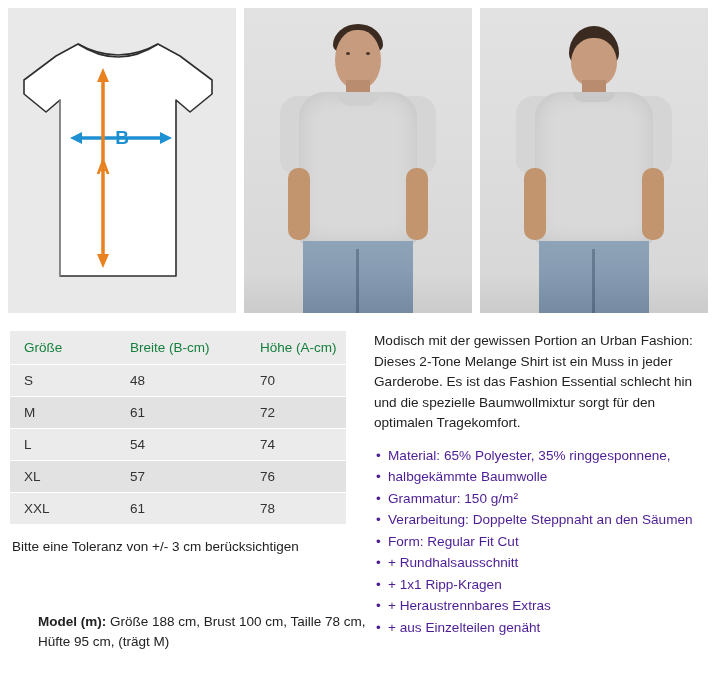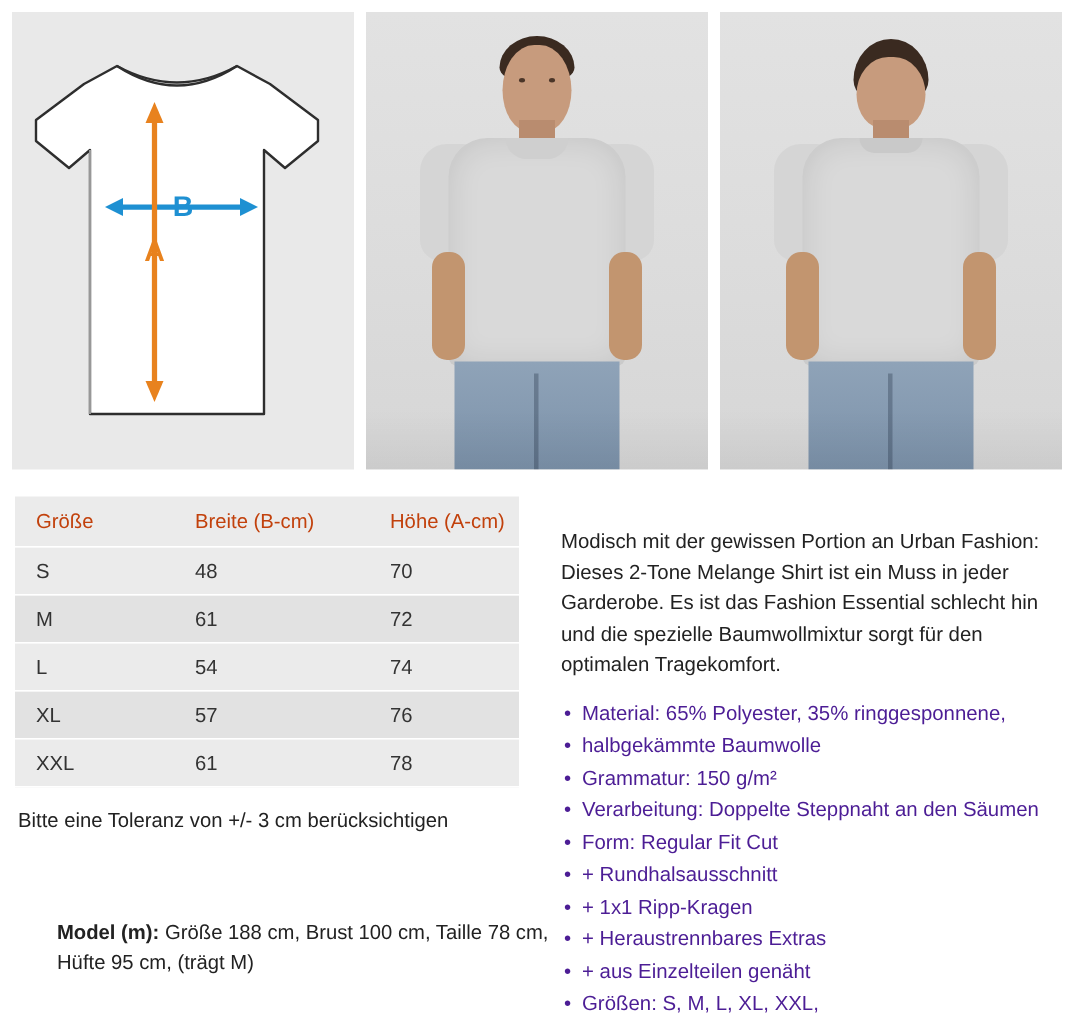--- a/index.html
+++ b/index.html
@@ -131,32 +131,31 @@
   .lower {
     display: flex;
     padding: 18px 10px 0 10px;
     box-sizing: border-box;
   }
   .left-col { width: 352px; }
   .right-col {
     width: 348px;
     padding-left: 12px;
     box-sizing: border-box;
-    margin-top: 20px;
   }
 
   table.size {
     border-collapse: collapse;
     width: 336px;
     font-size: 13.5px;
   }
   table.size th {
     text-align: left;
     font-weight: normal;
-    color: #c2410c;
+    color: #15803d;
     padding: 9px 0 9px 14px;
     background: #ebebeb;
     border-bottom: 1px solid #ffffff;
     margin-left: 12px;
   }
   table.size td {
     padding: 8px 0 8px 14px;
     background: #ebebeb;
     border-bottom: 1px solid #ffffff;
     color: #333;
@@ -332,21 +331,20 @@
       <ul class="features">
         <li>Material: 65% Polyester, 35% ringgesponnene,</li>
         <li class="sub">halbgekämmte Baumwolle</li>
         <li>Grammatur: 150 g/m²</li>
         <li>Verarbeitung: Doppelte Steppnaht an den Säumen</li>
         <li>Form: Regular Fit Cut</li>
         <li class="sub">+ Rundhalsausschnitt</li>
         <li class="sub">+ 1x1 Ripp-Kragen</li>
         <li class="sub">+ Heraustrennbares Extras</li>
         <li class="sub">+ aus Einzelteilen genäht</li>
-        <li>Größen:  S, M, L, XL, XXL,</li>
       </ul>
     </div>
   </div>
 
   <div class="model-info">
     <span style="font-weight:bold;">Model (m):</span><span> Größe 188 cm, Brust 100 cm, Taille 78 cm,</span><br>
     <span>Hüfte 95 cm, (trägt M)</span>
   </div>
 
 </div>

